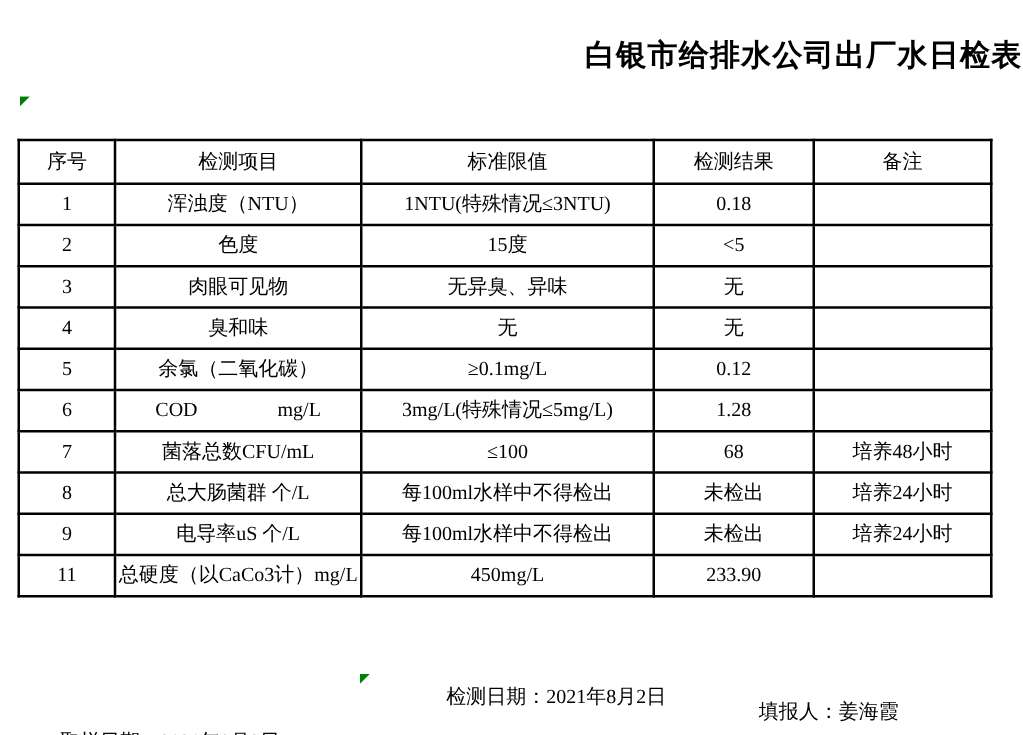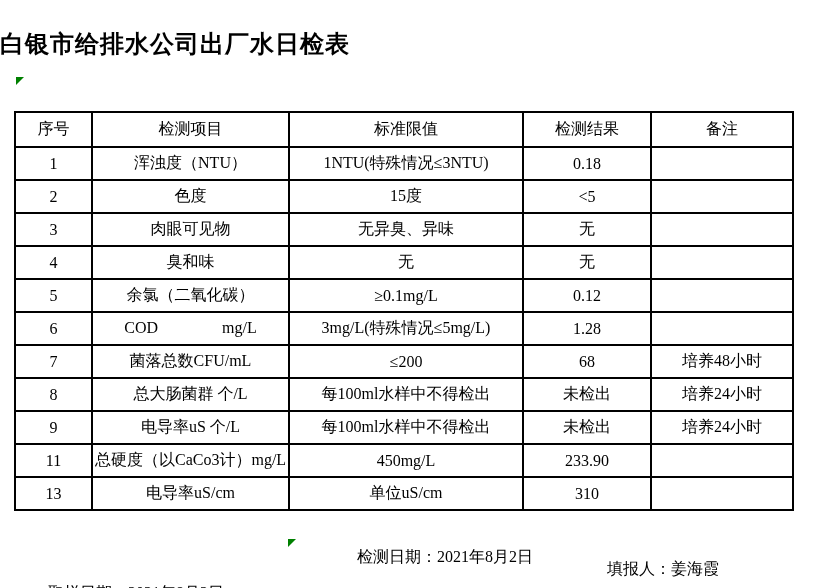--- a/index.html
+++ b/index.html
@@ -14,21 +14,21 @@
     height: 588px;
     font-family: "Liberation Serif", "DejaVu Serif", serif;
     color: #000000;
     overflow: hidden;
   }
   .doc-title {
     position: absolute;
     top: 28px;
     left: 0;
     width: 818px;
-    text-align: left;
+    text-align: right;
     font-size: 24px;
     font-weight: bold;
     letter-spacing: 1px;
     white-space: nowrap;
   }
   table.inspection-table {
     position: absolute;
     left: 14px;
     top: 75px;
     border-collapse: collapse;
@@ -133,21 +133,21 @@
       <tr>
         <td>6</td>
         <td>COD　　　　mg/L</td>
         <td>3mg/L(特殊情况≤5mg/L)</td>
         <td>1.28</td>
         <td></td>
       </tr>
       <tr>
         <td>7</td>
         <td>菌落总数CFU/mL</td>
-        <td>≤200</td>
+        <td>≤100</td>
         <td>68</td>
         <td>培养48小时</td>
       </tr>
       <tr>
         <td>8</td>
         <td>总大肠菌群 个/L</td>
         <td>每100ml水样中不得检出</td>
         <td>未检出</td>
         <td>培养24小时</td>
       </tr>
@@ -158,27 +158,20 @@
         <td>未检出</td>
         <td>培养24小时</td>
       </tr>
       <tr>
         <td>11</td>
         <td>总硬度（以CaCo3计）mg/L</td>
         <td>450mg/L</td>
         <td>233.90</td>
         <td></td>
       </tr>
-      <tr>
-        <td>13</td>
-        <td>电导率uS/cm</td>
-        <td>单位uS/cm</td>
-        <td>310</td>
-        <td></td>
-      </tr>
     </tbody>
 </table>
 
 <div class="marker marker-top-left" style="background: rgb(0, 128, 0);"></div>
 <div class="marker marker-bottom" style="background: rgb(0, 128, 0);"></div>
 
 <div class="footer-item footer-sample">取样日期：2021年8月2日</div>
 <div class="footer-item footer-test">检测日期：2021年8月2日</div>
 <div class="footer-item footer-reporter">填报人：姜海霞</div>
 

